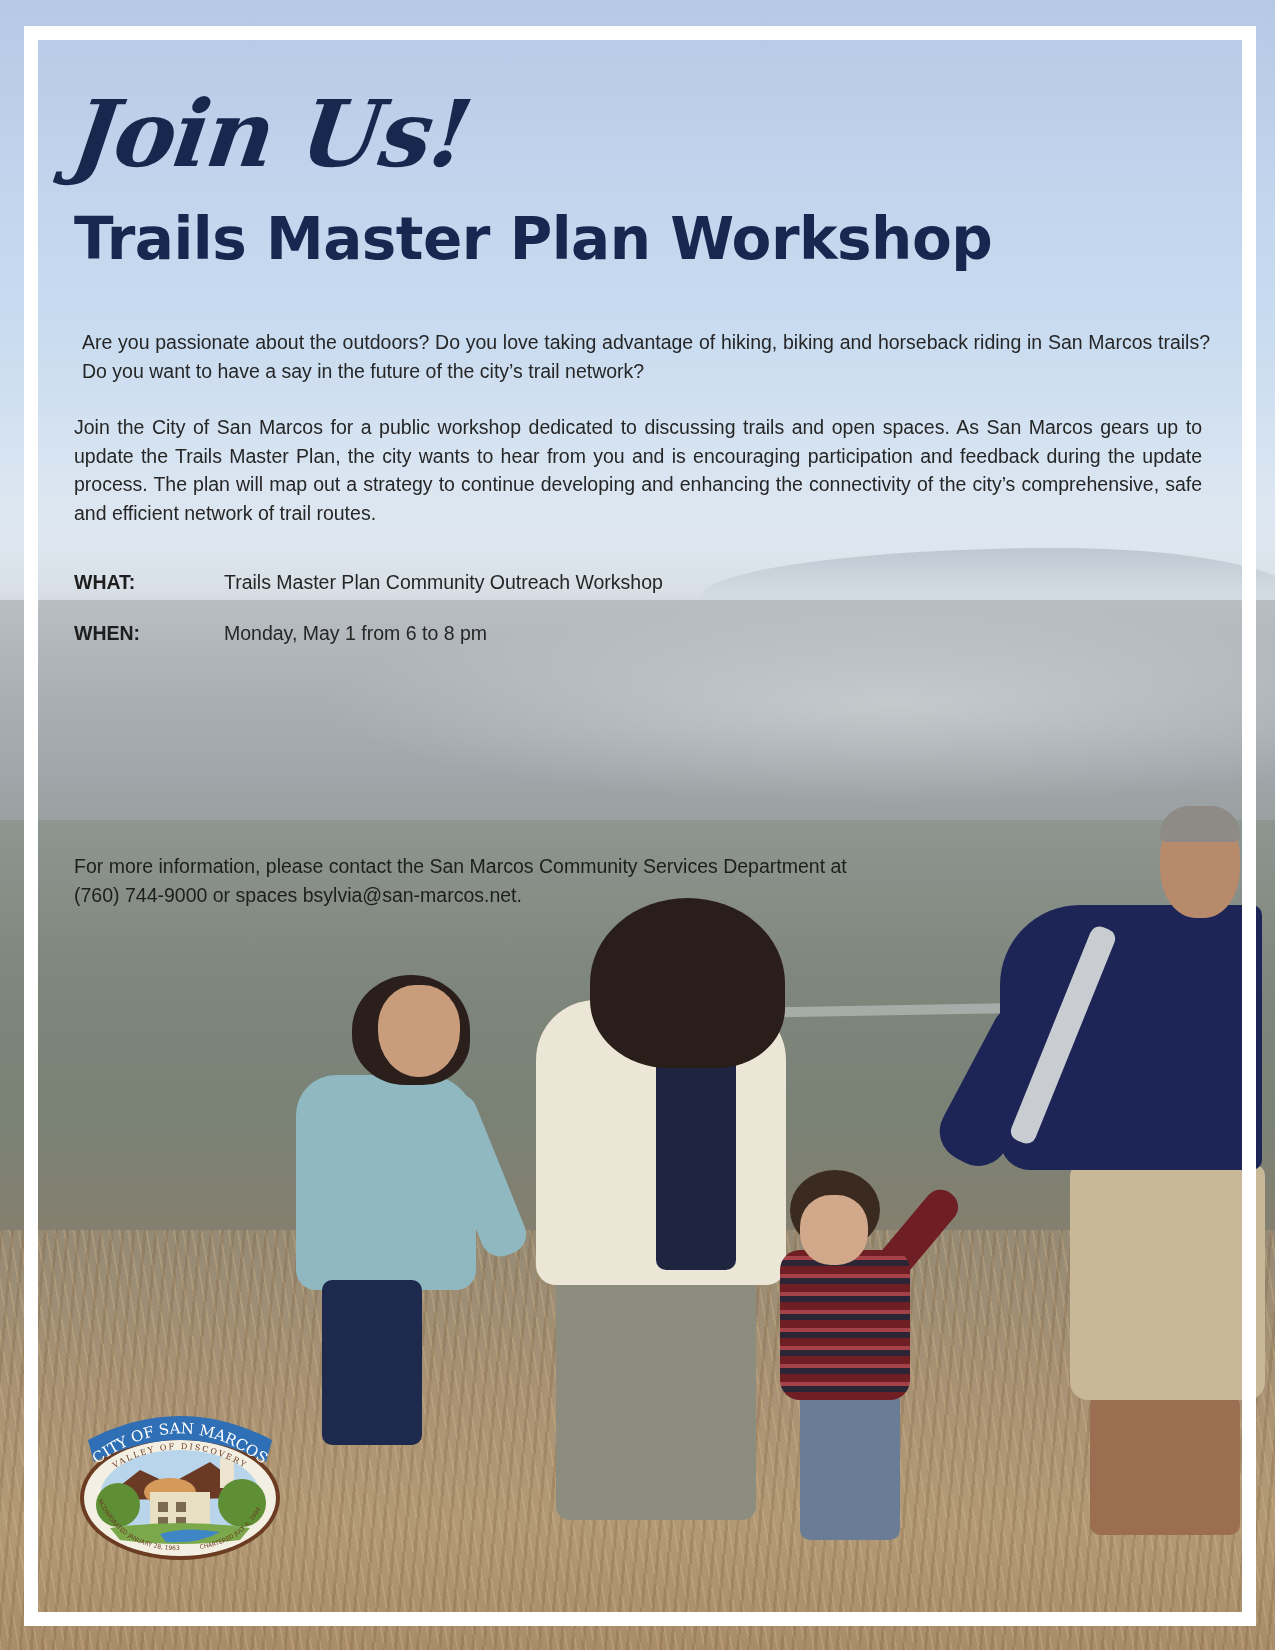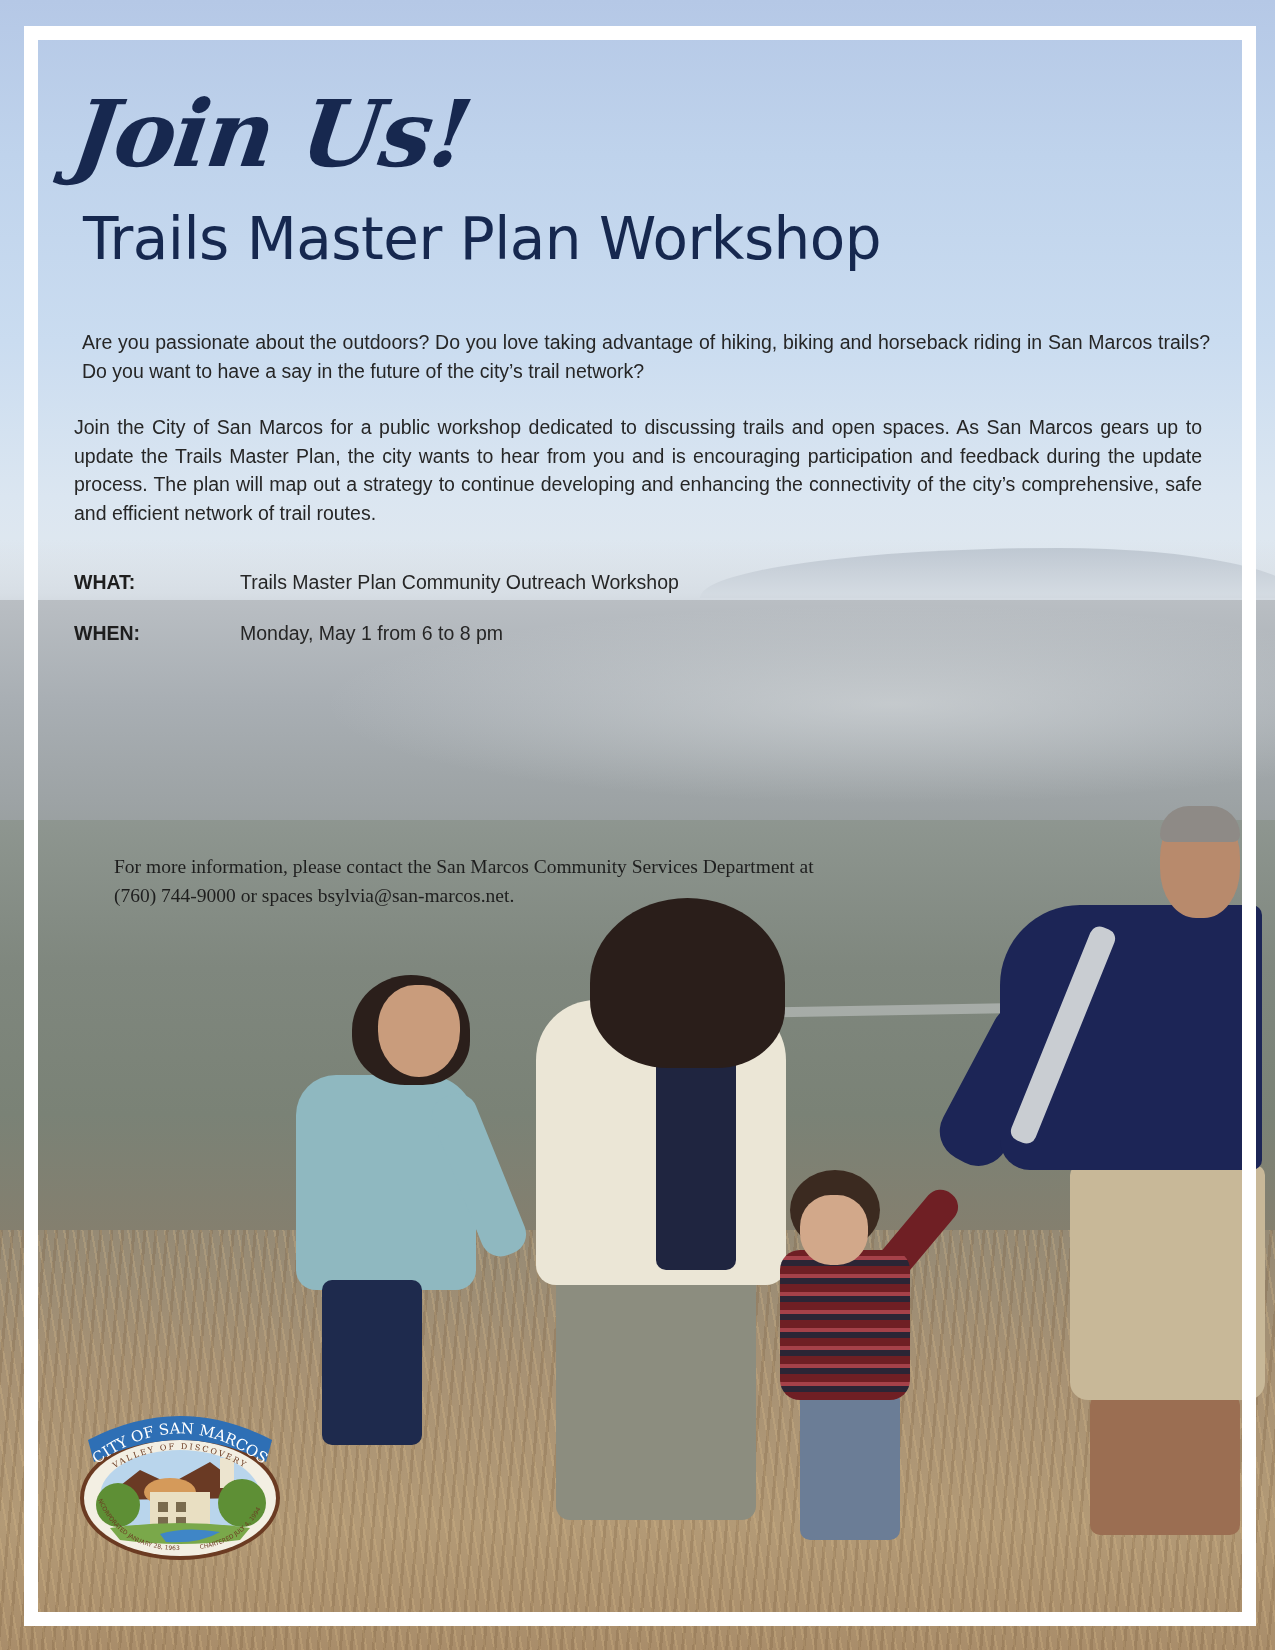--- a/index.html
+++ b/index.html
@@ -74,38 +74,38 @@
     position: absolute; left: 24px; top: 26px; width: 1232px; height: 1600px;
     border: 14px solid #ffffff; pointer-events: none;
   }
   .script-title {
     position: absolute; left: 74px; top: 88px;
     font-family: "DejaVu Serif", serif; font-style: italic; font-weight: bold;
     font-size: 92px; color: #17284f; letter-spacing: -2px; line-height: 1;
     transform: skewX(-8deg);
   }
   .main-title {
-    position: absolute; left: 83px; top: 210px;
-    font-family: "DejaVu Sans", sans-serif; font-weight: normal;
+    position: absolute; left: 74px; top: 210px;
+    font-family: "DejaVu Sans", sans-serif; font-weight: bold;
     font-size: 58px; color: #16284f; line-height: 1; letter-spacing: -0.5px;
   }
   .para {
     position: absolute; left: 74px; width: 1128px;
     font-family: "Liberation Sans", sans-serif; font-size: 19.5px; line-height: 28.5px; color: #262626;
     text-align: justify;
   }
   .p1 { top: 328px; margin-left: 8px; }
   .p2 { top: 413px; }
   .details { position: absolute; left: 74px; top: 568px; font-family: "Liberation Sans", sans-serif; font-size: 19.5px; color: #262626; }
-  .drow { display: flex; margin-bottom: 22px; line-height: 29px; gap: 16px; }
+  .drow { display: flex; margin-bottom: 22px; line-height: 29px; }
   .dlabel { width: 150px; font-weight: bold; color: #1e1e1e; }
   .dval { display: flex; flex-direction: column; }
   .contact {
     position: absolute; left: 74px; top: 852px; width: 920px;
-    font-family: Liberation Serif, serif; font-size: 19.5px; line-height: 29px; color: #1e1e1e; margin-left: 40px;
+    font-family: Liberation Sans, sans-serif; font-size: 19.5px; line-height: 29px; color: #1e1e1e;
   }
 
   
   .seal { position: absolute; left: 70px; top: 1400px; width: 220px; height: 160px; }
 </style>
 </head>
 <body>
 
 <div class="bg">
   <div class="sky"></div>

